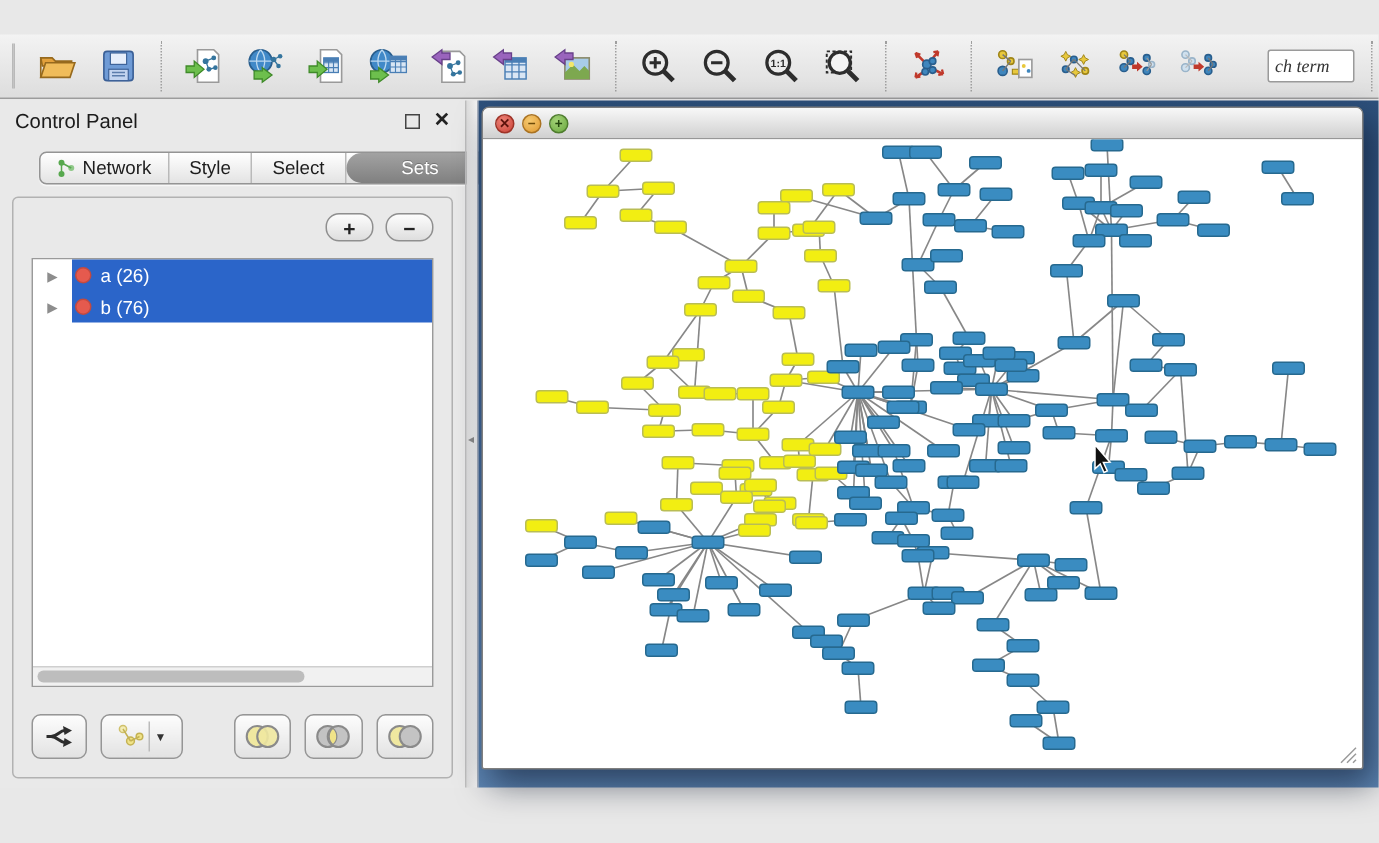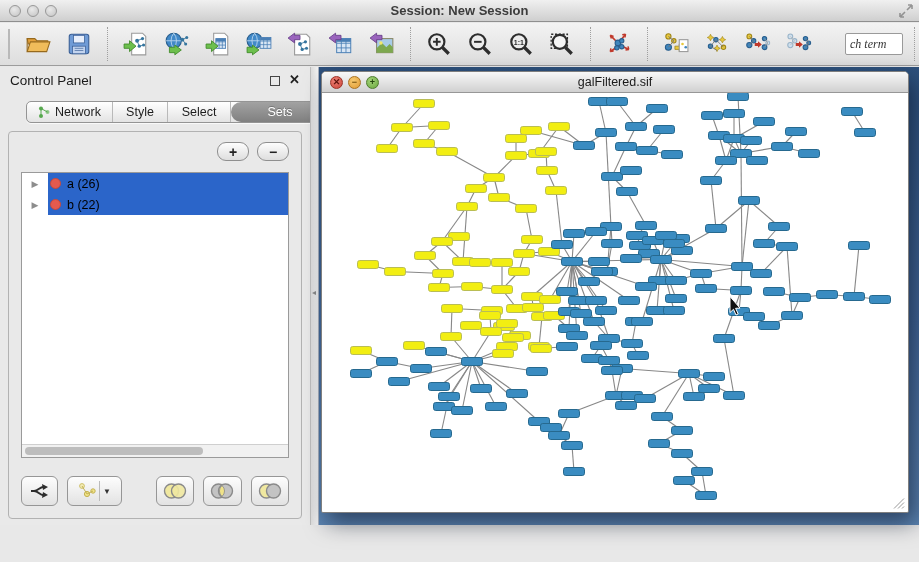--- a/index.html
+++ b/index.html
@@ -55,21 +55,21 @@
     background:linear-gradient(#fdfdfd,#dedede); font-weight:bold; font-size:14px; color:#222;
     display:flex; align-items:center; justify-content:center; line-height:1; }
   .pm-add{ right:52px; } .pm-remove{ right:12px; }
 
   .setlist { position:absolute; left:12px; right:12px; top:40px; height:286px;
     background:#fff; border:1px solid #9a9a9a; }
   .set-row { height:21px; display:flex; align-items:stretch; }
   .expander { width:26px; display:flex; align-items:center; justify-content:center;
     color:#8d8d8d; font-size:9px; background:#fff; }
   .row-body { flex:1; display:flex; align-items:center; gap:6px; padding-left:2px; }
-  .set-row.selected .row-body { background:#2b65c9; color:#000000; }
+  .set-row.selected .row-body { background:#2b65c9; color:#ffffff; }
   .set-dot { width:11px; height:11px; border-radius:50%; background:#e55a4e; border:1px solid #c24a40; flex:0 0 auto; }
   .set-label { font-size:12.5px; }
   .hscroll { position:absolute; left:0; right:0; bottom:0; height:13px; background:#f1f1f1; border-top:1px solid #cfcfcf; }
   .hthumb { position:absolute; left:3px; top:2px; width:178px; height:8px; border-radius:4px; background:#bdbdbd; }
 
   .cp-footer { position:absolute; left:12px; right:12px; bottom:12px; height:30px; display:flex; gap:9px; align-items:center; }
   .fbtn { height:30px; border:1px solid #969696; border-radius:6px;
     background:linear-gradient(#fdfdfd,#e2e2e2); display:flex; align-items:center; justify-content:center; }
   .fbtn-split { width:38px; }
   .fbtn-create { width:58px; gap:3px; }
@@ -110,30 +110,20 @@
     border:1px solid #9d9d9d; border-radius:12px; background:linear-gradient(#ffffff,#e7e7e7);
     display:flex; align-items:center; gap:6px; font-size:11.5px; color:#222; }
   .mem-dot { width:14px; height:14px; border-radius:50%;
     background:radial-gradient(circle at 38% 32%, #8fd56f, #55b33c); border:1px solid #3f8c2c; }
 </style>
 </head>
 <body>
 
 <div class="app">
 
-  <div class="titlebar">
-    <span class="tl tl1"></span>
-    <span class="tl tl2"></span>
-    <span class="tl tl3"></span>
-    <div class="win-title">Session: New Session</div>
-    <svg class="fs-arrows" viewBox="0 0 14 14">
-      <path d="M8 6l5-5M13 1v4M13 1H9" stroke="#7a7a7a" stroke-width="1.6" fill="none"></path>
-      <path d="M6 8l-5 5M1 13V9M1 13h4" stroke="#7a7a7a" stroke-width="1.6" fill="none"></path>
-    </svg>
-  </div>
 
   <div class="toolbar">
     <div class="tb-handle"></div>
 
     <div class="tbtn">
       <svg viewBox="0 0 24 24">
         <path d="M2 7h7l2 2h10v3H3z" fill="#e3a13c" stroke="#96691d" stroke-width="1"></path>
         <path d="M2 19l3-9h18l-3 9z" fill="#f0bc5a" stroke="#96691d" stroke-width="1"></path>
         <path d="M2 19V7" stroke="#96691d" stroke-width="1"></path>
       </svg>
@@ -366,21 +356,21 @@
             <span class="expander">▶</span>
             <div class="row-body">
               <span class="set-dot"></span>
               <span class="set-label">a (26)</span>
             </div>
           </div>
           <div class="set-row selected">
             <span class="expander">▶</span>
             <div class="row-body">
               <span class="set-dot"></span>
-              <span class="set-label">b (22)</span>
+              <span class="set-label">b (76)</span>
             </div>
           </div>
           <div class="hscroll">
             <div class="hthumb"></div>
           </div>
         </div>
 
         <div class="cp-footer">
           <div class="fbtn fbtn-split">
             <svg width="22" height="20" viewBox="0 0 22 20">
@@ -427,21 +417,20 @@
     <div class="splitter">
       <div class="split-handle">◂</div>
     </div>
 
     <div class="desktop">
       <div class="iframe">
         <div class="iframe-titlebar">
           <span class="if-btn if-close">✕</span>
           <span class="if-btn if-min">−</span>
           <span class="if-btn if-max">+</span>
-          <div class="if-title">galFiltered.sif</div>
         </div>
         <div class="graph-canvas">
           <svg id="netsvg" viewBox="0 0 586 418" preserveAspectRatio="xMidYMid meet">
             <g id="graph-layer">
                 <line x1="102" y1="10" x2="80" y2="34" stroke="#878787" stroke-width="1.1"></line>
                 <line x1="80" y1="34" x2="117" y2="32" stroke="#878787" stroke-width="1.1"></line>
                 <line x1="80" y1="34" x2="65" y2="55" stroke="#878787" stroke-width="1.1"></line>
                 <line x1="117" y1="32" x2="102" y2="50" stroke="#878787" stroke-width="1.1"></line>
                 <line x1="102" y1="50" x2="125" y2="58" stroke="#878787" stroke-width="1.1"></line>
                 <line x1="125" y1="58" x2="172" y2="84" stroke="#878787" stroke-width="1.1"></line>

